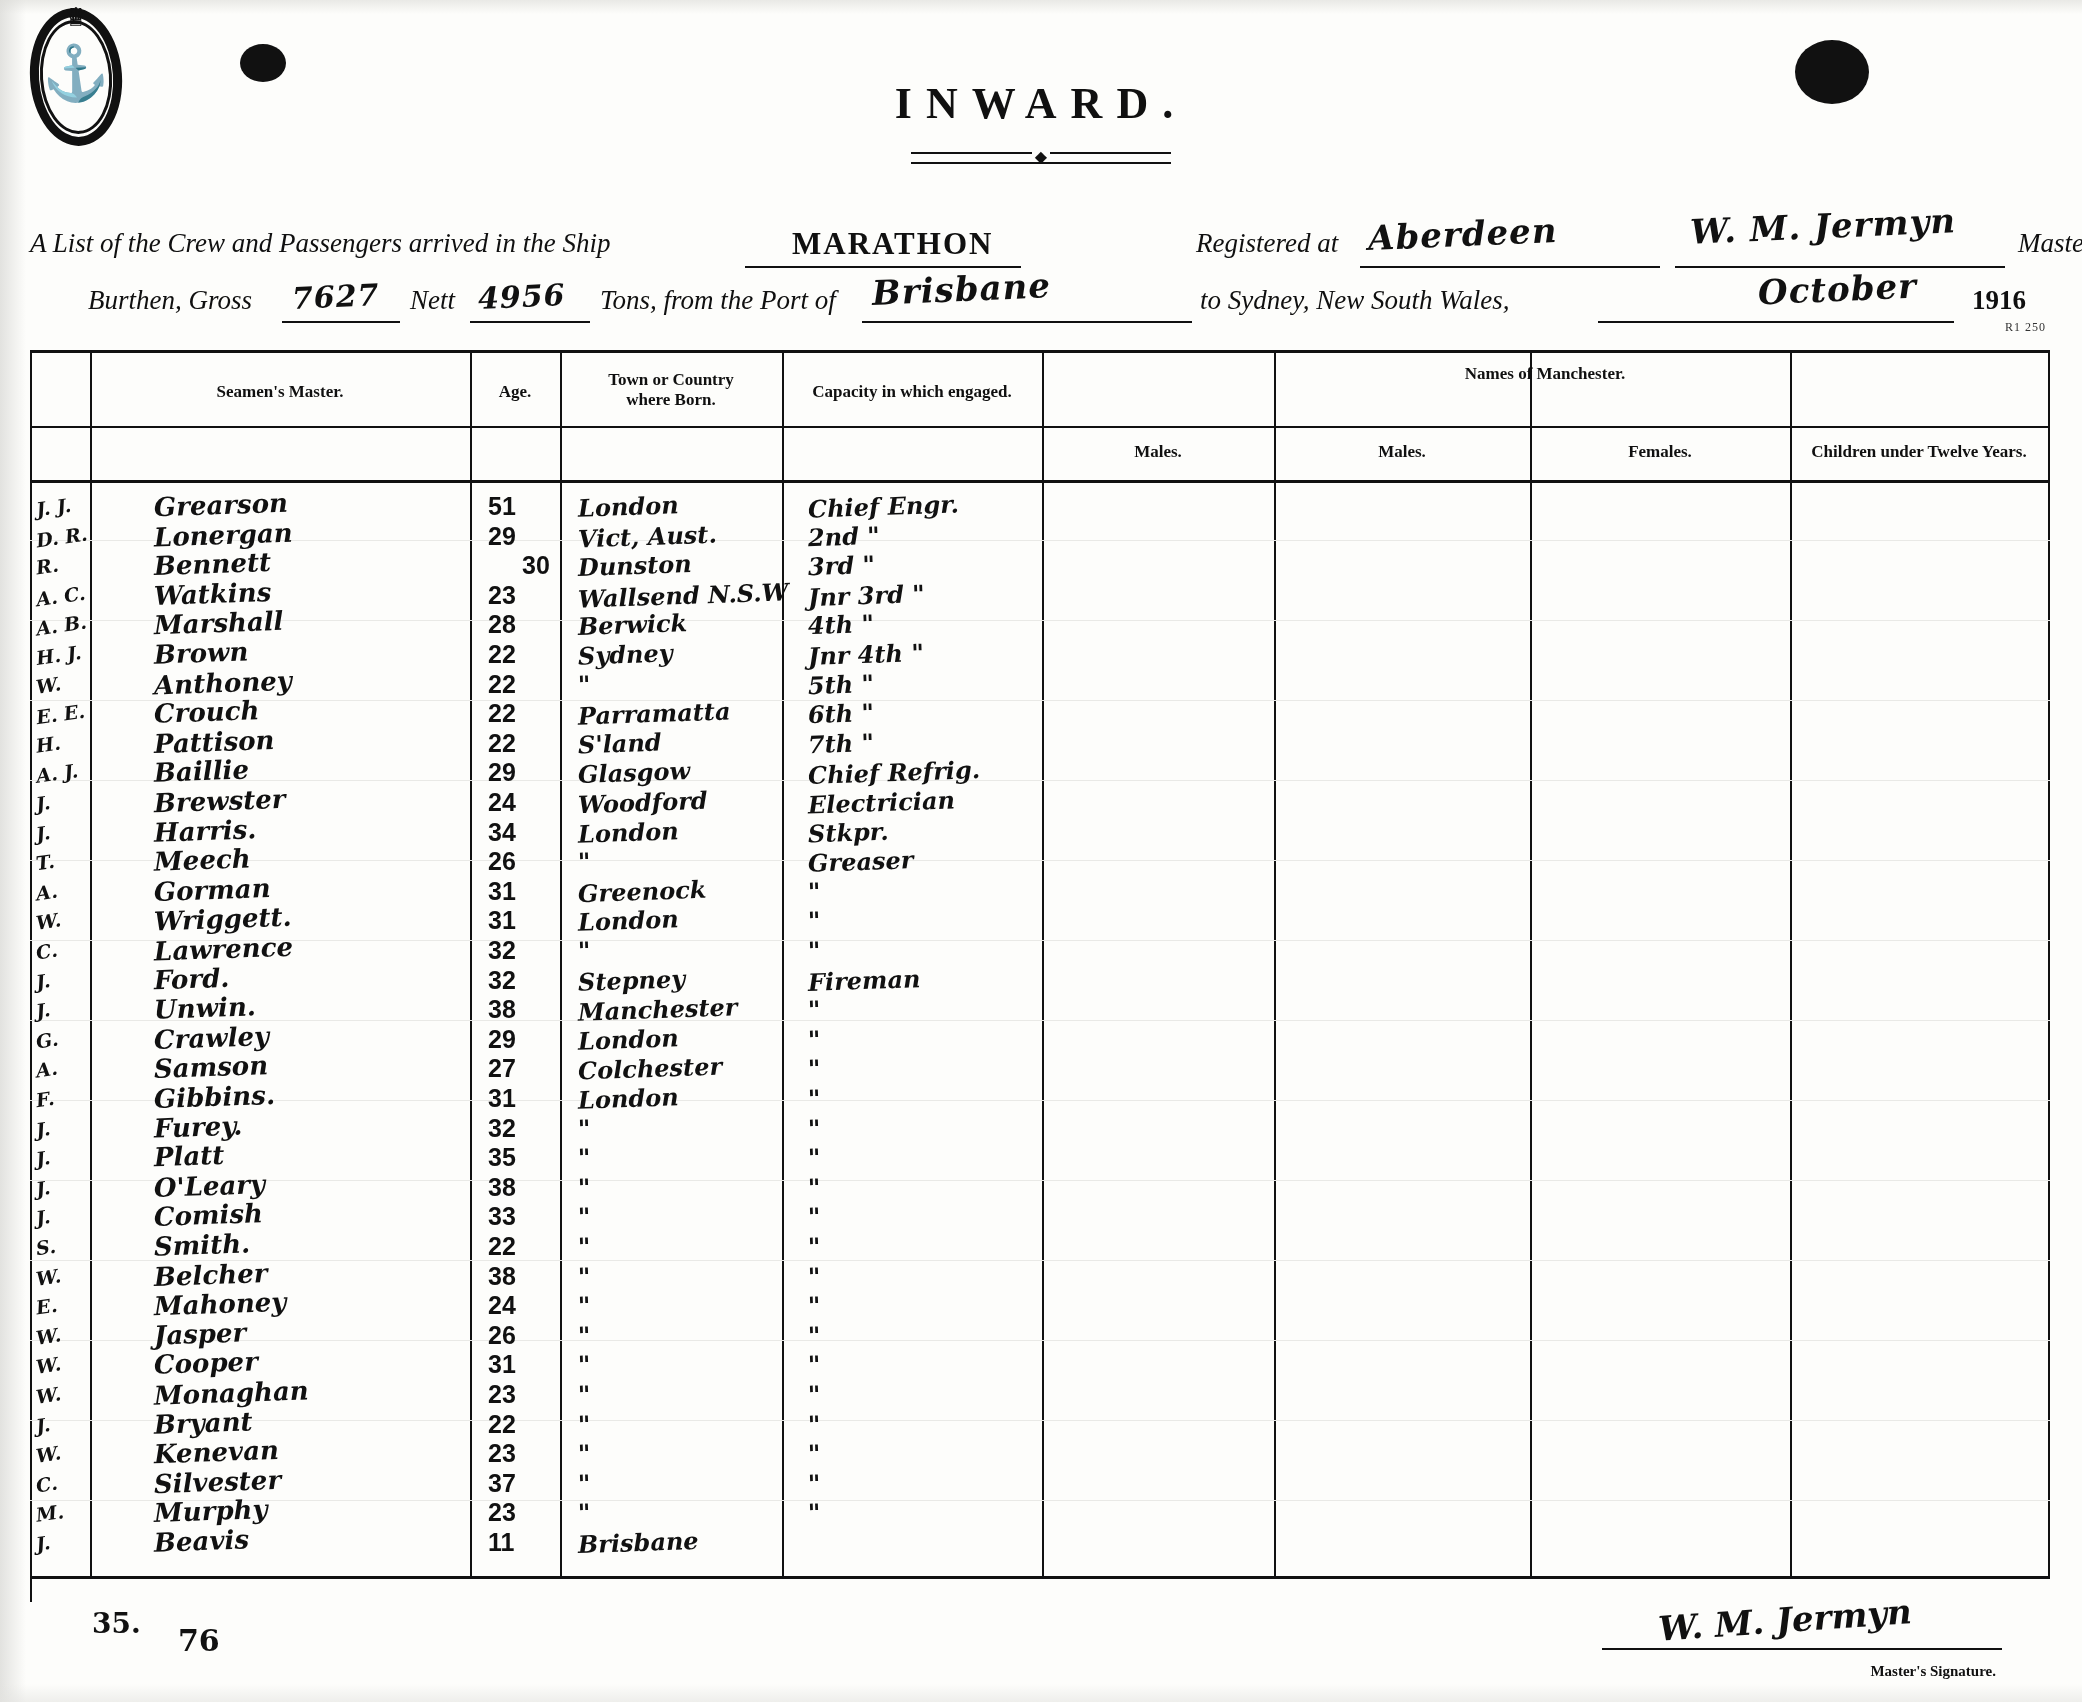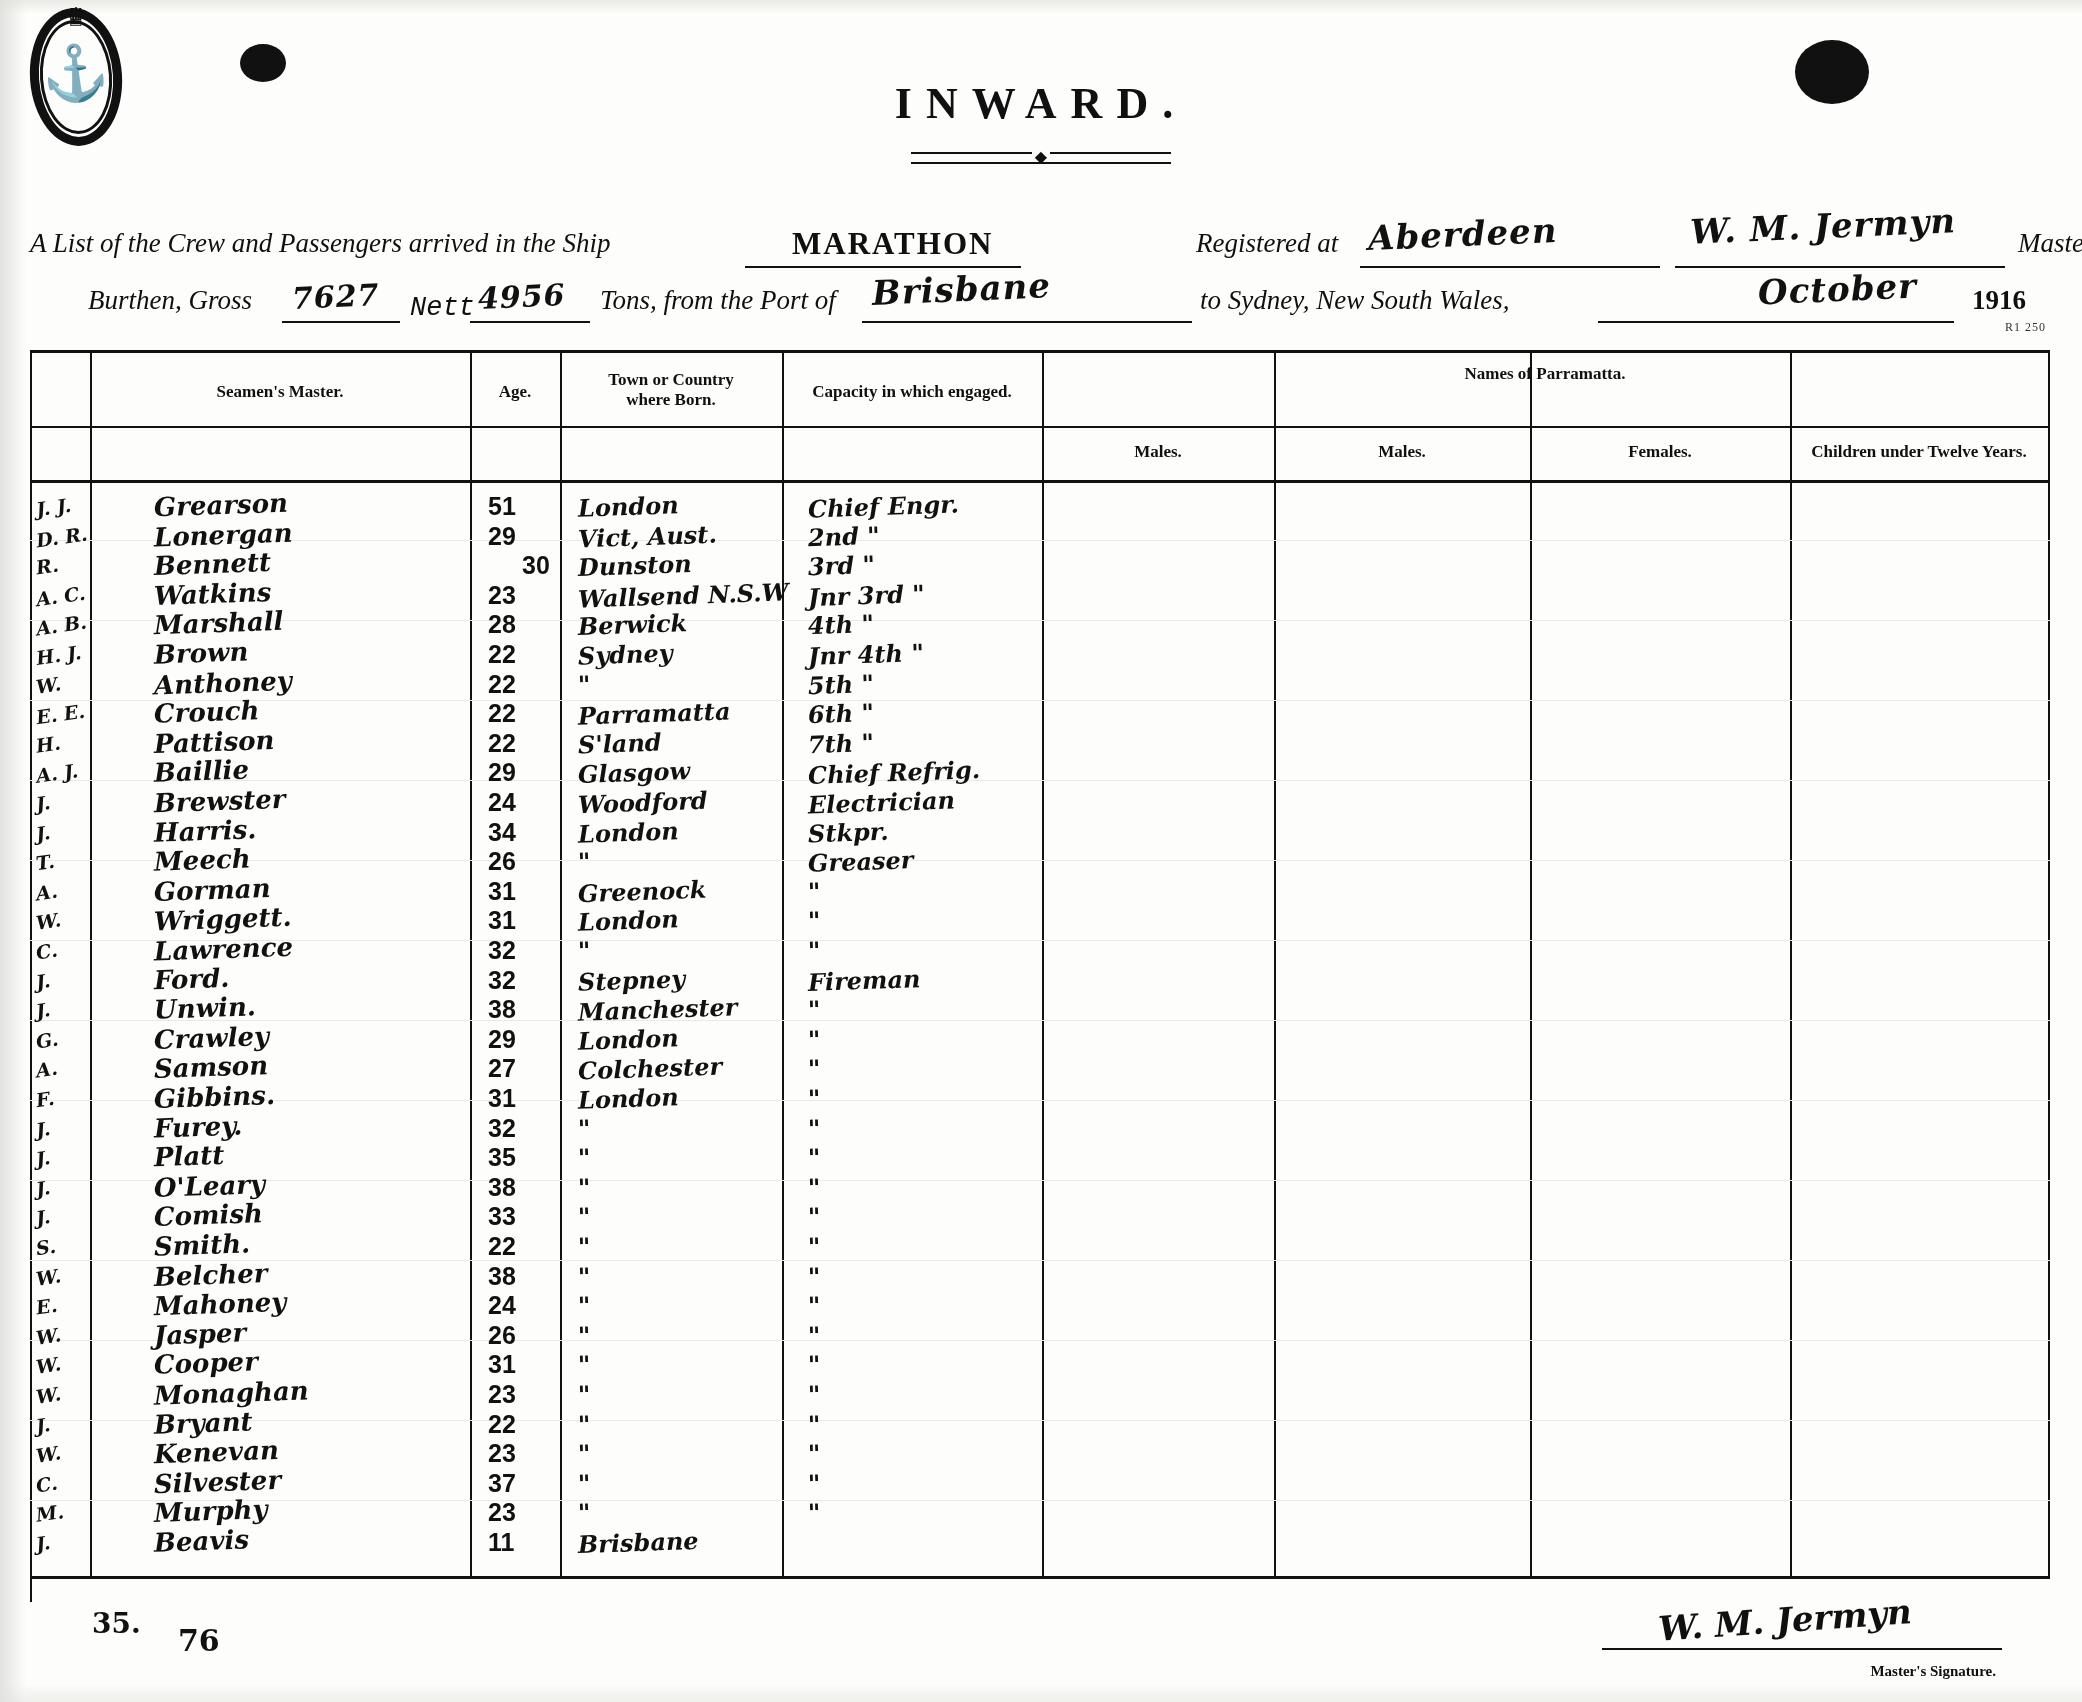--- a/index.html
+++ b/index.html
@@ -160,21 +160,21 @@
     <span class="rule-under" style="left:1330px;top:38px;width:300px;"></span>
     <span class="seg hand hand-lg" style="left:1660px;top:-22px;">W. M. Jermyn</span>
     <span class="rule-under" style="left:1645px;top:38px;width:330px;"></span>
     <span class="seg" style="left:1988px;top:0;">Master,</span>
   </div>
 
   <div class="hdr hdr2">
     <span class="seg" style="left:58px;top:0;">Burthen, Gross</span>
     <span class="seg hand" style="left:262px;top:-6px;font-size:30px;">7627</span>
     <span class="rule-under" style="left:252px;top:36px;width:118px;"></span>
-    <span class="seg" style="left:380px;top:8px;font-family:Liberation Mono, monospace;">Nett</span>
+    <span class="seg" style="left:380px;top:0;">Nett</span>
     <span class="seg hand" style="left:448px;top:-6px;font-size:30px;">4956</span>
     <span class="rule-under" style="left:440px;top:36px;width:120px;"></span>
     <span class="seg" style="left:570px;top:0;">Tons, from the Port of</span>
     <span class="seg hand hand-lg" style="left:842px;top:-16px;">Brisbane</span>
     <span class="rule-under" style="left:832px;top:36px;width:330px;"></span>
     <span class="seg" style="left:1170px;top:0;">to Sydney, New South Wales,</span>
     <span class="seg hand hand-lg" style="left:1728px;top:-16px;">October</span>
     <span class="rule-under" style="left:1568px;top:36px;width:356px;"></span>
     <span class="seg" style="left:1942px;top:0;font-style:normal;font-weight:700;">1916</span>
   </div>
@@ -197,21 +197,21 @@
     <div class="vline" style="left:1244px;height:1226px;"></div>
     <div class="vline" style="left:1500px;height:1226px;"></div>
     <div class="vline" style="left:1760px;height:1226px;"></div>
     <div class="vline" style="left:2018px;height:1226px;"></div>
 
     <div class="thead-label" style="left:60px;top:32px;width:380px;">Seamen's Master.</div>
     <div class="thead-label" style="left:440px;top:32px;width:90px;">Age.</div>
     <div class="thead-label" style="left:530px;top:20px;width:222px;white-space:pre-line;">Town or Country
 where Born.</div>
     <div class="thead-label" style="left:752px;top:32px;width:260px;">Capacity in which engaged.</div>
-    <div class="thead-label" style="left:1012px;top:14px;width:1006px;">Names of Parramatta.</div>
+    <div class="thead-label" style="left:1012px;top:14px;width:1006px;">Names of Manchester.</div>
     <div class="thead-label" style="left:1012px;top:92px;width:232px;">Males.</div>
     <div class="thead-label" style="left:1244px;top:92px;width:256px;">Males.</div>
     <div class="thead-label" style="left:1500px;top:92px;width:260px;">Females.</div>
     <div class="thead-label" style="left:1760px;top:92px;width:258px;">Children under Twelve Years.</div>
 
     <div class="faint-row" style="top:190px;"></div>
     <div class="faint-row" style="top:270px;"></div>
     <div class="faint-row" style="top:350px;"></div>
     <div class="faint-row" style="top:430px;"></div>
     <div class="faint-row" style="top:510px;"></div>

